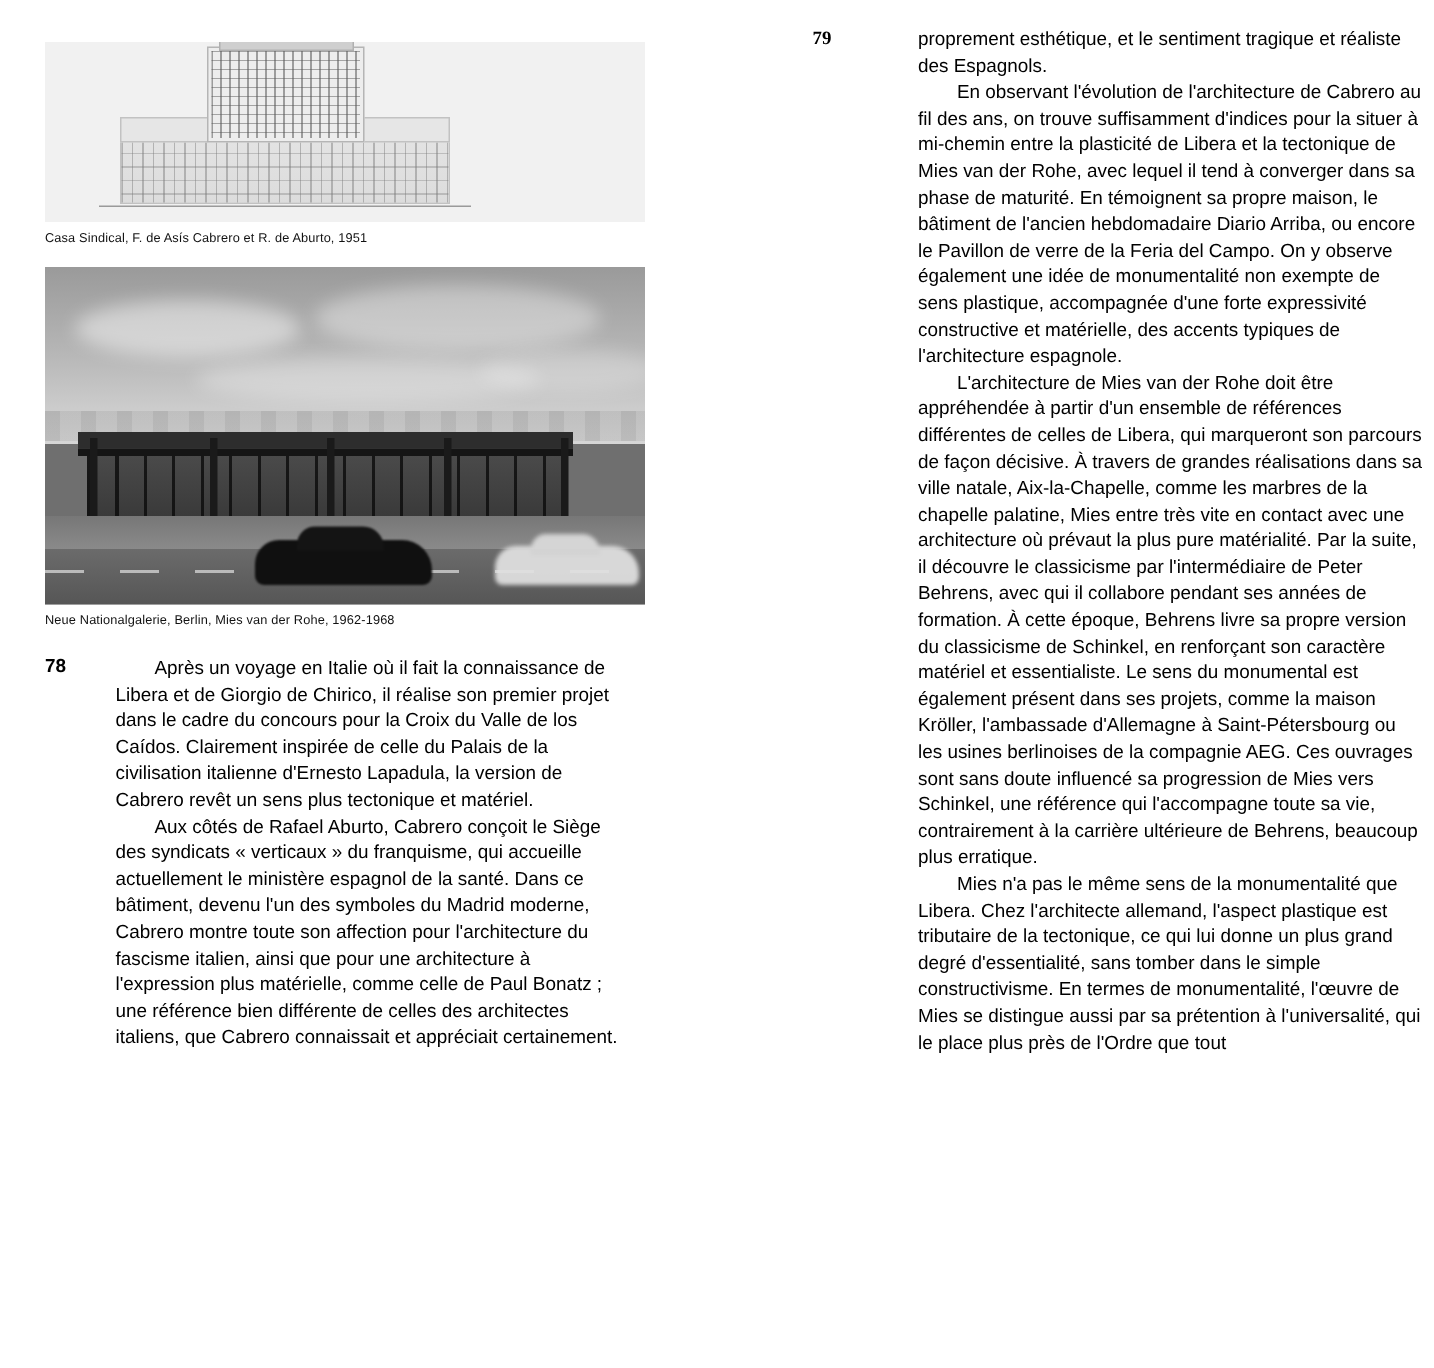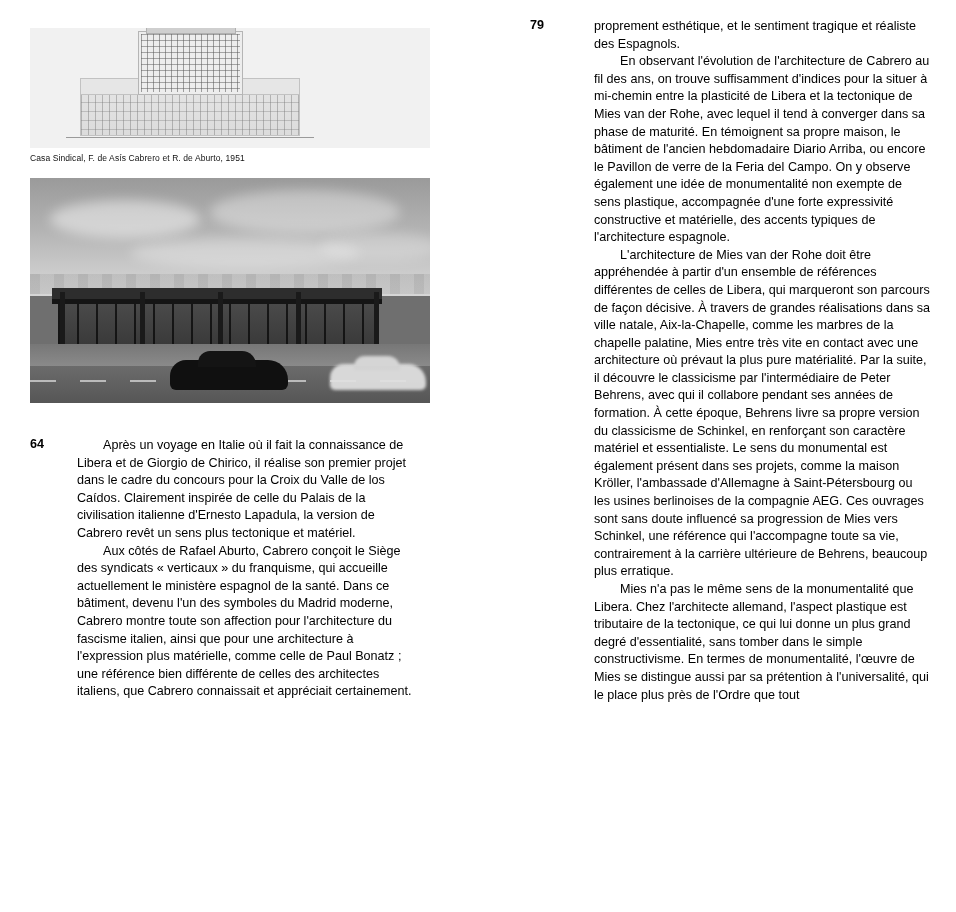--- a/index.html
+++ b/index.html
@@ -273,24 +273,25 @@
     position: absolute;
     left: 530px;
     top: 18px;
     width: 400px;
   }
   .right-folio {
     position: absolute;
     left: 0;
     top: 0;
     width: 36px;
-    text-align: left;
+    text-align: center;
+    font-family: Liberation Serif, serif;
   }
   .right-body {
-    margin-left: 64px;
+    margin-left: 82px;
     width: 338px;
   }
 </style>
 </head>
 <body>
 
 <div class="page">
 
   <div class="col-left">
 
@@ -321,25 +322,26 @@
         <div class="column c2"></div>
         <div class="column c3"></div>
         <div class="column c4"></div>
         <div class="column c5"></div>
         <div class="plaza"></div>
         <div class="road"></div>
         <div class="road-line"></div>
         <div class="car-dark"></div>
         <div class="car-light"></div>
       </div>
+      <figcaption class="fig-caption">Neue Nationalgalerie, Berlin, Mies van der Rohe, 1962-1968</figcaption>
     </figure>
   </div>
 
   <div class="left-text-wrap">
-    <div class="folio left-folio">64</div>
+    <div class="folio left-folio">78</div>
     <div class="body-col left-body">
       <p class="first">Après un voyage en Italie où il fait la connaissance de Libera et de Giorgio de Chirico, il réalise son premier projet dans le cadre du concours pour la Croix du Valle de los Caídos. Clairement inspirée de celle du Palais de la civilisation italienne d'Ernesto Lapadula, la version de Cabrero revêt un sens plus tectonique et matériel.</p>
       <p>Aux côtés de Rafael Aburto, Cabrero conçoit le Siège des syndicats « verticaux » du franquisme, qui accueille actuellement le ministère espagnol de la santé. Dans ce bâtiment, devenu l'un des symboles du Madrid moderne, Cabrero montre toute son affection pour l'architecture du fascisme italien, ainsi que pour une architecture à l'expression plus matérielle, comme celle de Paul Bonatz ; une référence bien différente de celles des architectes italiens, que Cabrero connaissait et appréciait certainement.</p>
     </div>
   </div>
 
   <div class="col-right">
     <div class="folio right-folio">79</div>
     <div class="body-col right-body">
       <p style="text-indent:0">proprement esthétique, et le sentiment tragique et réaliste des Espagnols.</p>

